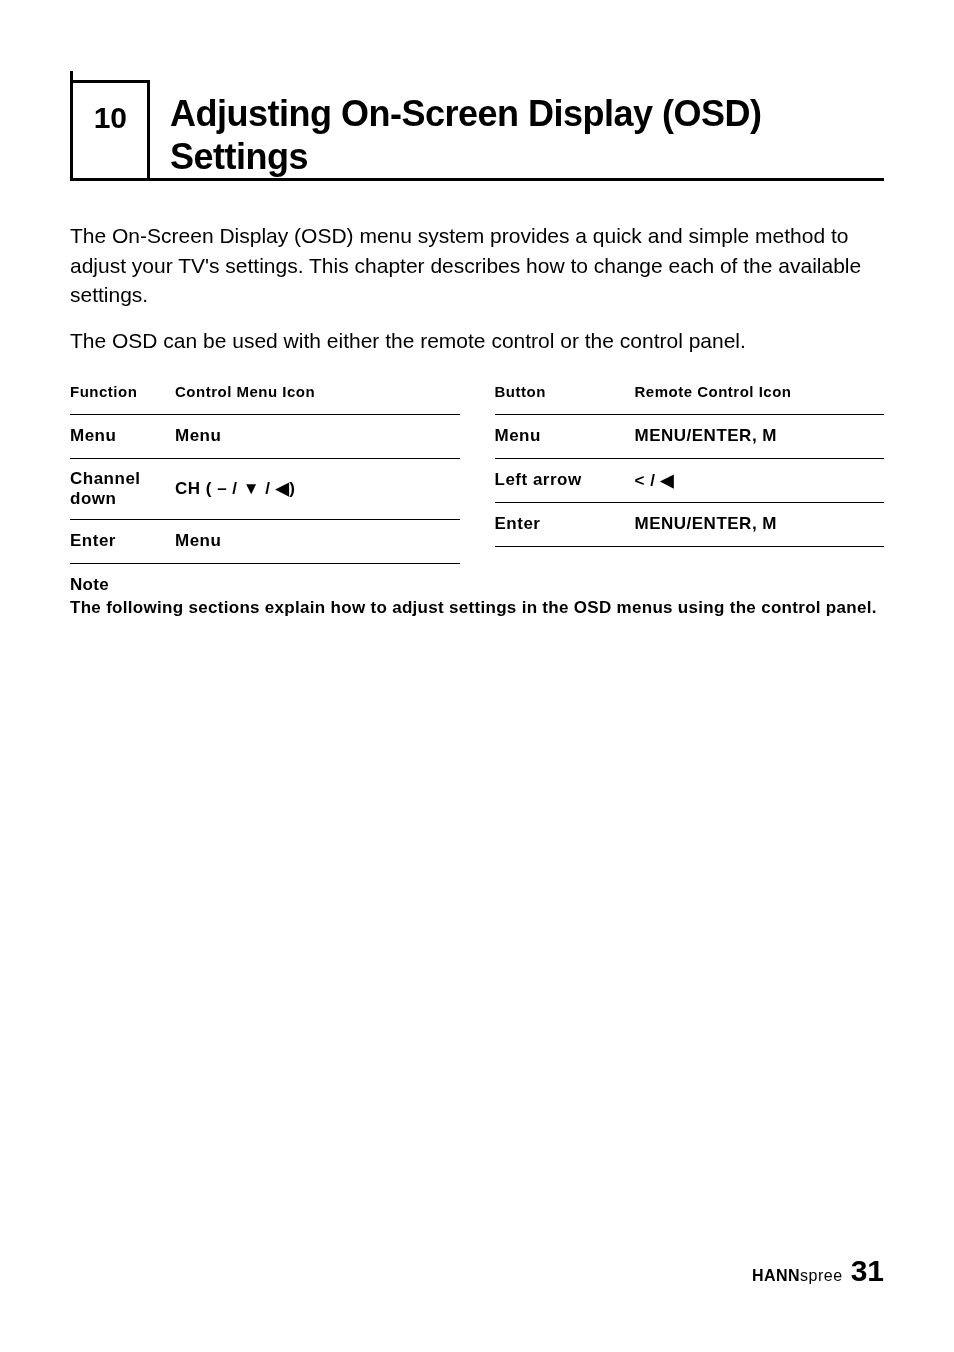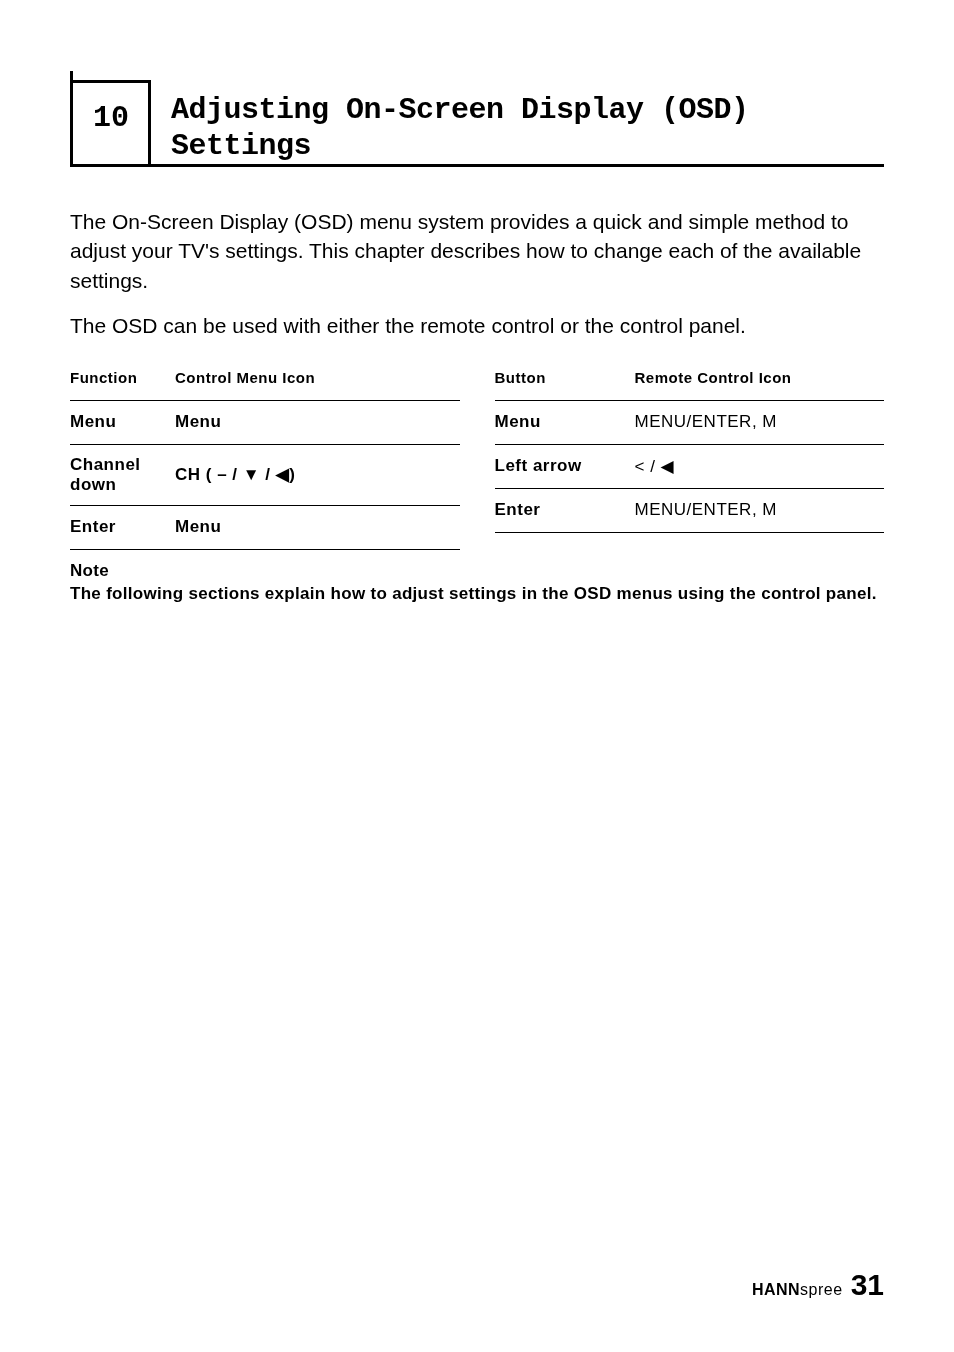--- a/index.html
+++ b/index.html
@@ -22,38 +22,38 @@
       border-bottom: 3px solid #000;
       padding-bottom: 0;
       margin-bottom: 40px;
     }
     .chapter-number-box {
       border: 3px solid #000;
       border-bottom: none;
       padding: 18px 20px 14px 20px;
       font-size: 30px;
       font-weight: 900;
-      font-family: Liberation Mono, monospace;
+      font-family: Liberation Sans, sans-serif;
       min-width: 80px;
-      text-align: left;
+      text-align: right;
       position: relative;
       margin-right: 20px;
     }
     .chapter-tick {
       position: absolute;
       top: -12px;
       left: -3px;
       width: 3px;
       height: 12px;
       background: #000;
     }
     .chapter-title {
-      font-size: 30px;
-      font-weight: 900;
-      font-family: Liberation Mono, monospace;
+      font-size: 36px;
+      font-weight: 900;
+      font-family: Liberation Sans, sans-serif;
       line-height: 1.2;
       padding-top: 12px;
       letter-spacing: -0.5px;
     }
     .body-text {
       font-size: 21px;
       line-height: 1.4;
       margin-bottom: 16px;
       font-family: Arial, sans-serif;
     }
@@ -92,41 +92,41 @@
       letter-spacing: 0.5px;
     }
     .right-table .col1 {
       width: 140px;
       font-weight: bold;
       font-size: 17px;
       letter-spacing: 0.5px;
     }
     .right-table .col2 {
       flex: 1;
-      font-weight: normal;
+      font-weight: bold;
       font-size: 17px;
       letter-spacing: 0.5px;
     }
     .header-row .col1, .header-row .col2 {
       font-weight: bold;
       font-size: 15px;
     }
     .glyph {
       font-family: Arial, sans-serif;
     }
     .note {
       font-weight: bold;
       font-size: 17px;
       letter-spacing: 0.3px;
       line-height: 1.35;
       margin-top: 4px;
     }
     .footer {
       position: absolute;
-      bottom: 50px;
+      bottom: 64px;
       right: 70px;
       display: flex;
       align-items: baseline;
       gap: 8px;
     }
     .footer-logo {
       font-size: 16px;
       letter-spacing: 0.5px;
     }
     .footer-logo .bold {

